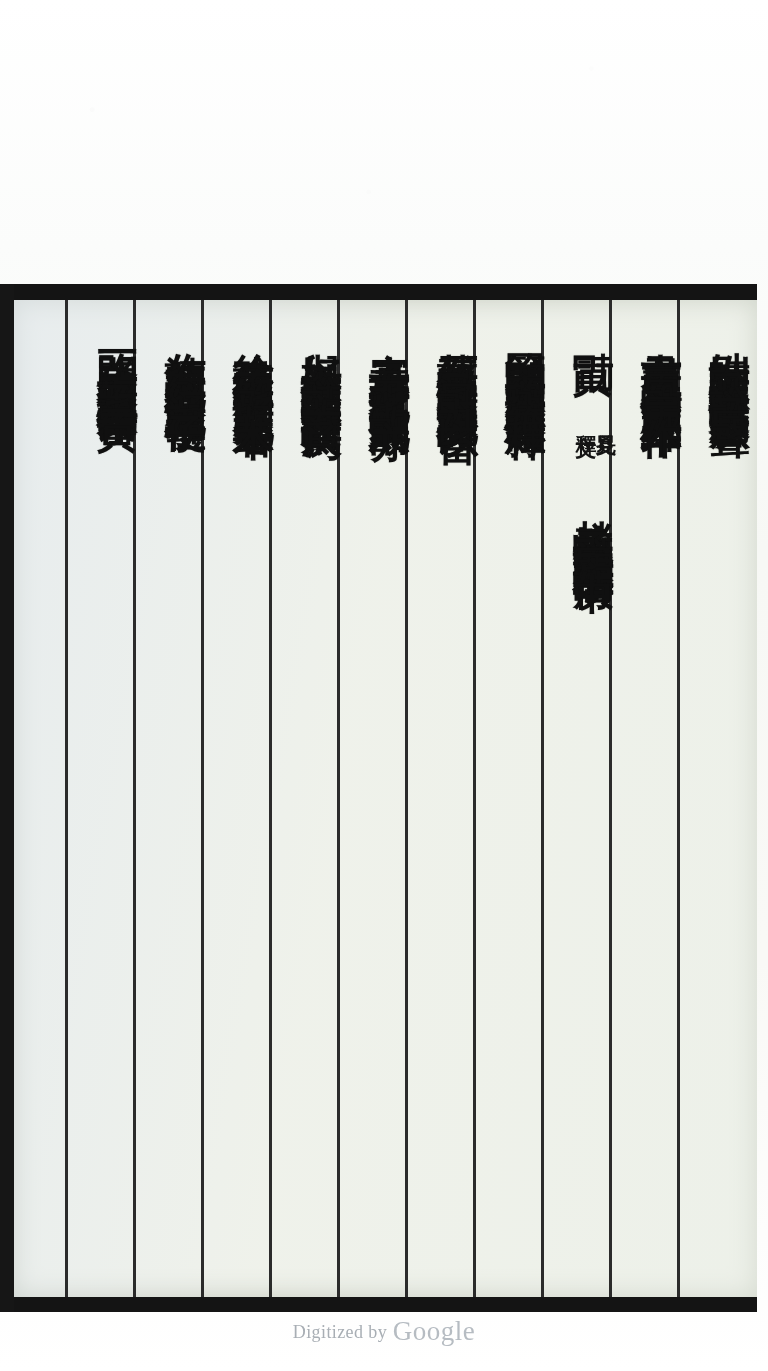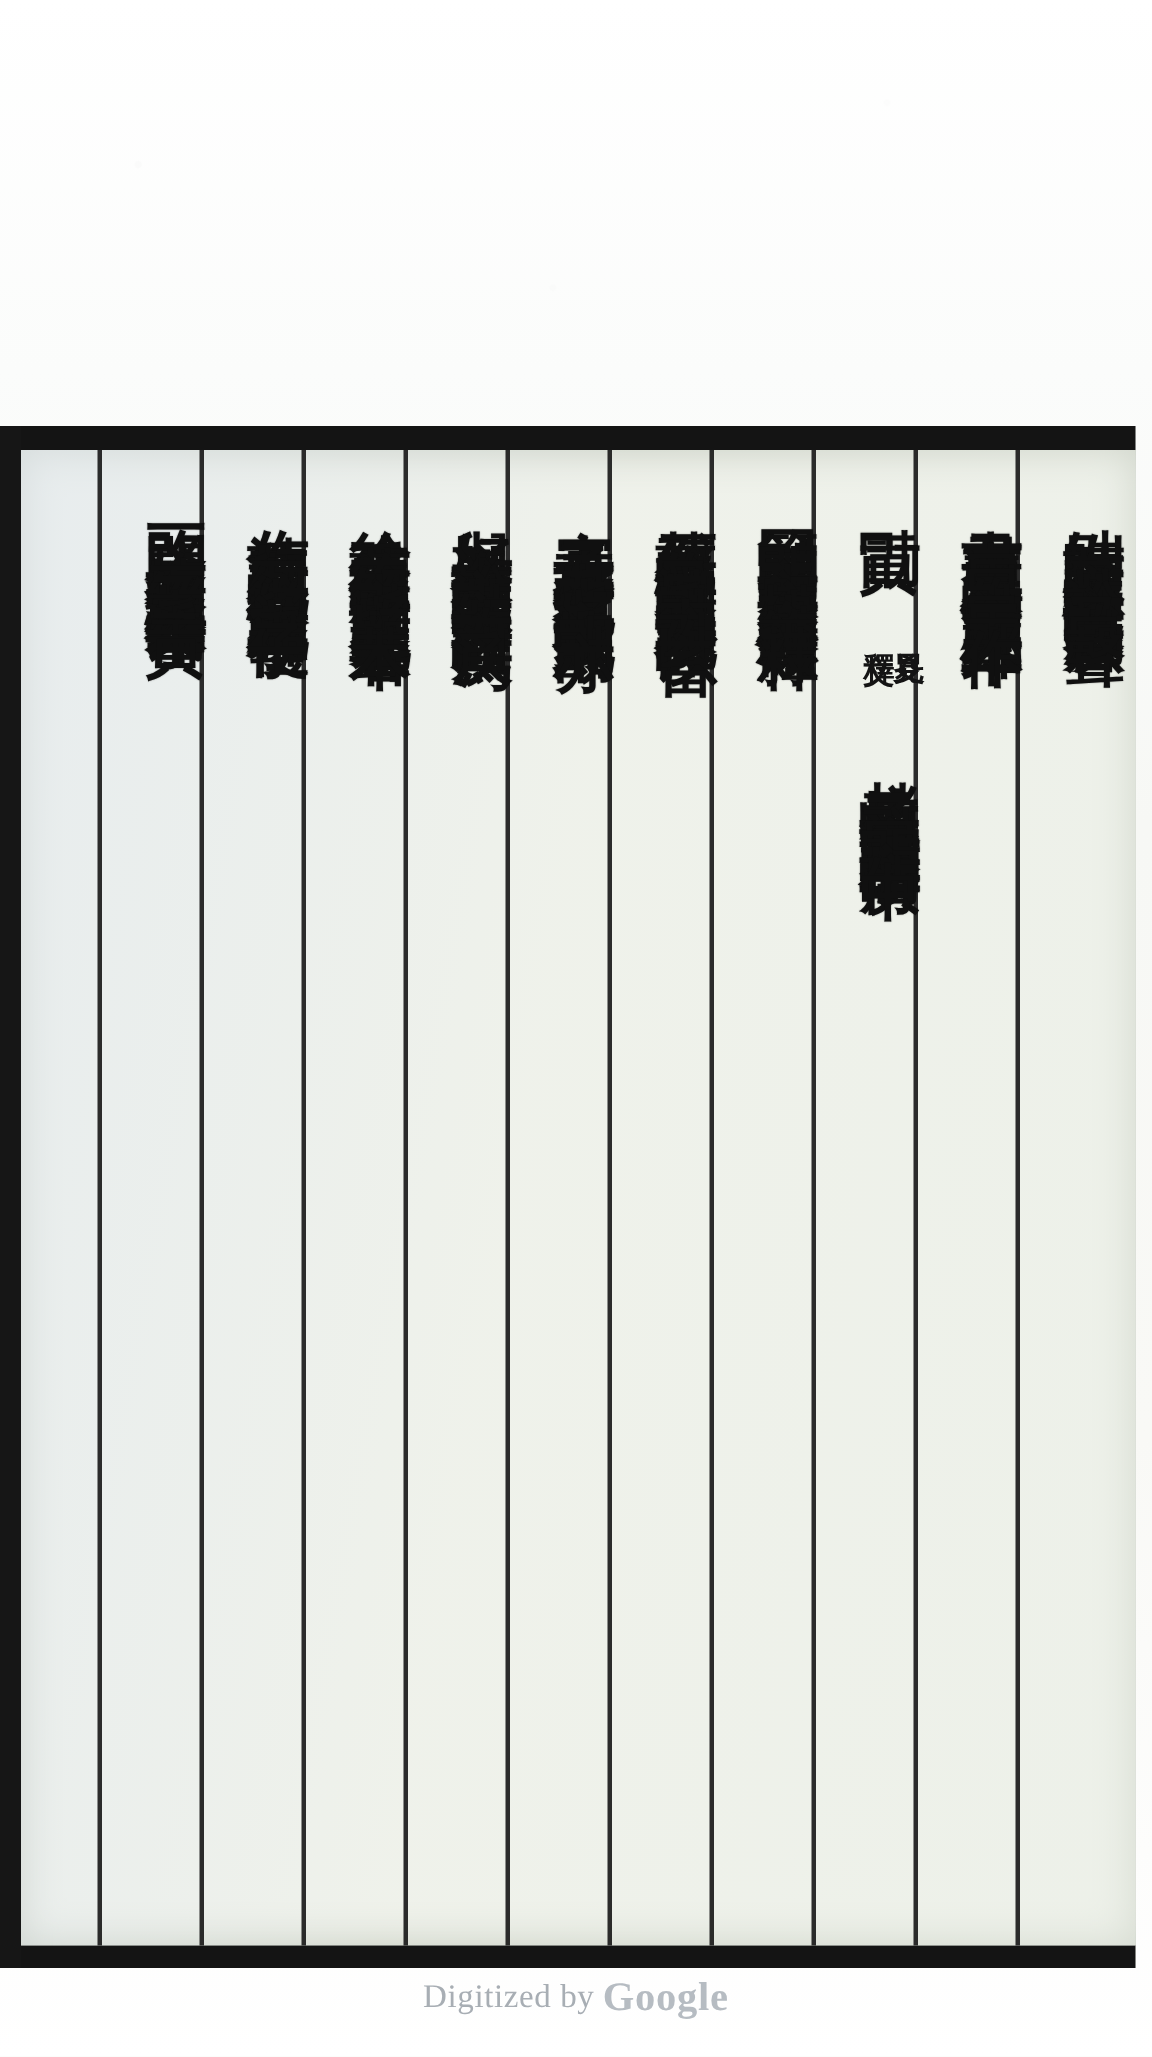--- a/index.html
+++ b/index.html
@@ -139,23 +139,22 @@
     font-size: 21px;
     color: #9aa0a6;
     letter-spacing: .4px;
   }
   .footer .g {
     font-family: "Liberation Serif", serif;
     color: #b6bcc2;
     font-size: 27px;
     vertical-align: -2px;
     letter-spacing: .5px;
-    font-weight: bold;
-  }
-  .footer .lead { color: #a8aeb4; font-size: 22px; }
+  }
+  .footer .lead { color: #a8aeb4; font-size: 18px; }
 </style>
 </head>
 <body>
 
 <div id="page">
 
   <div class="scan-bg"></div>
   <div class="scan-noise"></div>
 
   <div class="col-edge">學說</div>

